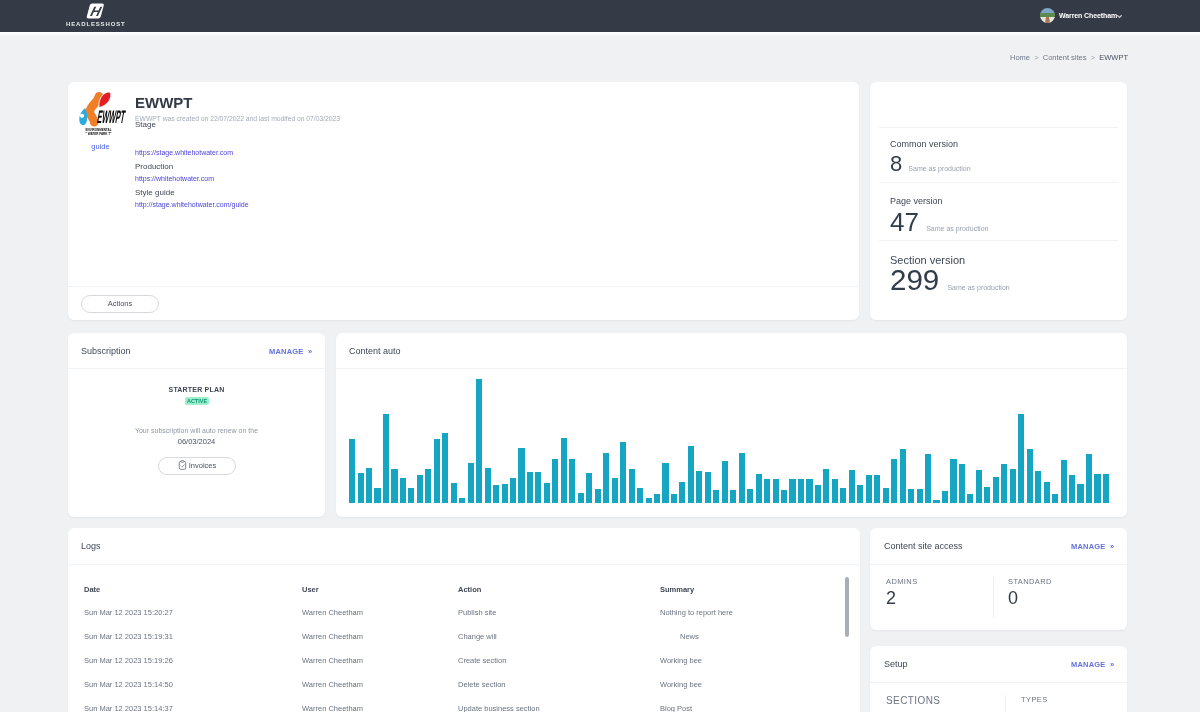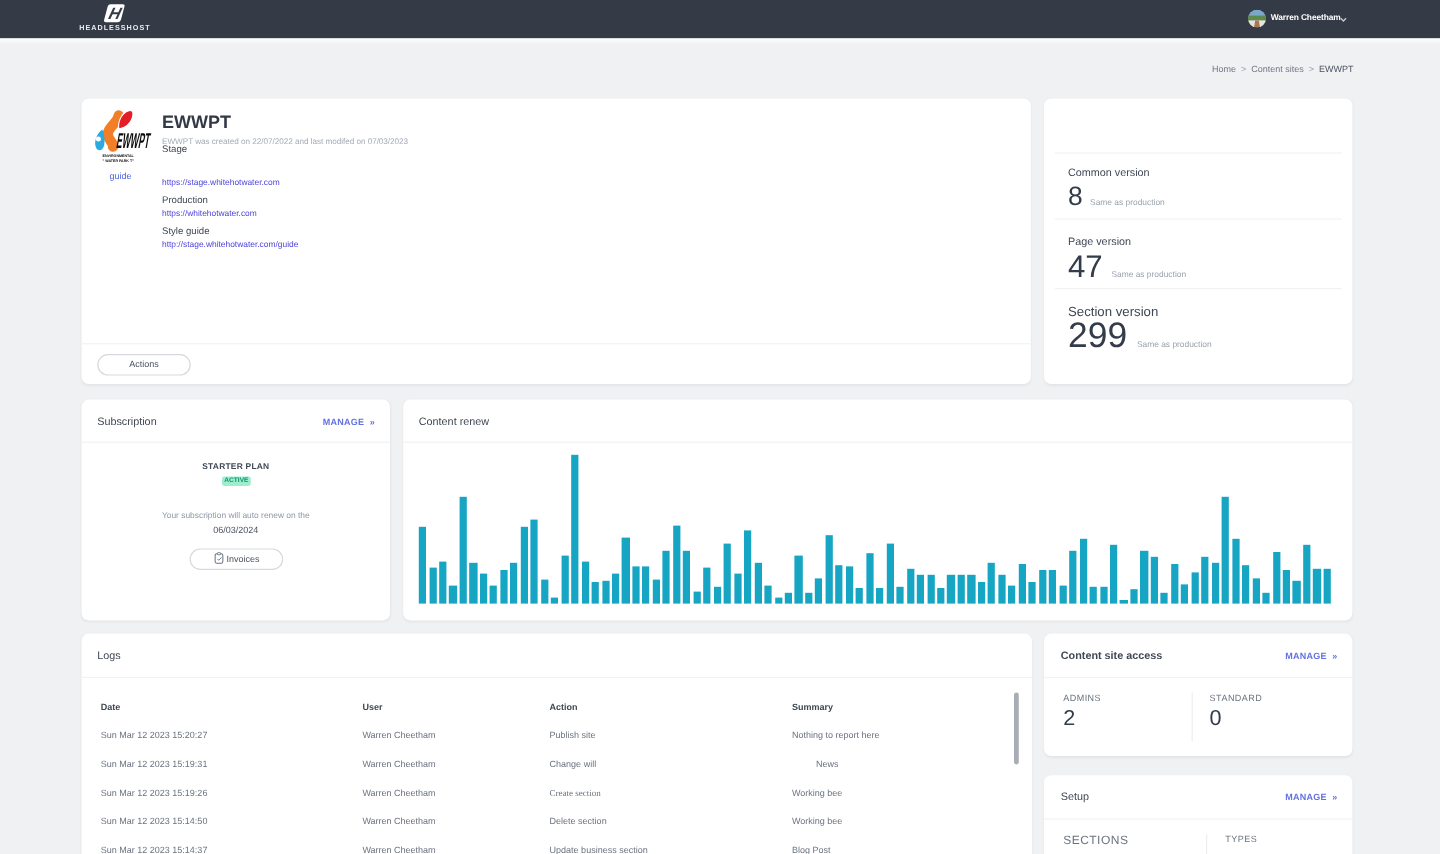--- a/index.html
+++ b/index.html
@@ -91,21 +91,21 @@
   <div style="position:absolute;left:0;top:93.5px;width:257px;text-align:center;font-size:7px;color:#8f97a5;">Your subscription will auto renew on the</div>
   <div style="position:absolute;left:0;top:104px;width:257px;text-align:center;font-size:7.5px;color:#4a5260;">06/03/2024</div>
   <div style="position:absolute;left:90px;top:124px;width:78px;height:18px;border:1px solid #d6dade;border-radius:10px;text-align:center;line-height:16px;font-size:7.5px;color:#4a5260;"><svg style="vertical-align:-2px" width="9" height="10" viewBox="0 0 12 14">
         <rect x="1.5" y="2" width="9" height="11" rx="2" fill="none" stroke="#6b7380" stroke-width="1.2"></rect>
         <rect x="4" y="0.8" width="4" height="2.4" rx="1" fill="#fff" stroke="#6b7380" stroke-width="1.1"></rect>
         <path d="M4 8 l1.6 1.6 L9 6.4" fill="none" stroke="#6b7380" stroke-width="1.1"></path>
       </svg> Invoices</div>
 </div>
 
 <div class="card" style="left:336px;top:333px;width:791px;height:184px;">
-  <div class="hdr" style="position:absolute;left:13px;top:13px;">Content renew</div>
+  <div class="hdr" style="position:absolute;left:13px;top:13px;">Content auto</div>
   <div class="divider" style="left:0;top:35px;width:791px;"></div>
   <div id="chart" style="position:absolute;left:0px;top:36px;width:791px;height:134px;">
       <div style="position:absolute;left:13.0px;bottom:0px;width:6.2px;height:64px;background:#16a5c3;"></div>
       <div style="position:absolute;left:21.5px;bottom:0px;width:6.2px;height:30px;background:#16a5c3;"></div>
       <div style="position:absolute;left:29.9px;bottom:0px;width:6.2px;height:35px;background:#16a5c3;"></div>
       <div style="position:absolute;left:38.4px;bottom:0px;width:6.2px;height:15px;background:#16a5c3;"></div>
       <div style="position:absolute;left:46.9px;bottom:0px;width:6.2px;height:89px;background:#16a5c3;"></div>
       <div style="position:absolute;left:55.4px;bottom:0px;width:6.2px;height:34px;background:#16a5c3;"></div>
       <div style="position:absolute;left:63.8px;bottom:0px;width:6.2px;height:25px;background:#16a5c3;"></div>
       <div style="position:absolute;left:72.3px;bottom:0px;width:6.2px;height:15px;background:#16a5c3;"></div>
@@ -212,41 +212,41 @@
       </div>
       <div style="position:absolute;left:16px;top:104px;font-size:7.5px;color:#6b7380;">
         <span style="position:absolute;left:0;white-space:nowrap;">Sun Mar 12 2023 15:19:31</span>
         <span style="position:absolute;left:218px;white-space:nowrap;">Warren Cheetham</span>
         <span style="position:absolute;left:374px;white-space:nowrap;">Change will</span>
         <span style="position:absolute;left:596px;white-space:nowrap;">News</span>
       </div>
       <div style="position:absolute;left:16px;top:128px;font-size:7.5px;color:#6b7380;">
         <span style="position:absolute;left:0;white-space:nowrap;">Sun Mar 12 2023 15:19:26</span>
         <span style="position:absolute;left:218px;white-space:nowrap;">Warren Cheetham</span>
-        <span style="position:absolute;left:374px;white-space:nowrap;font-family:Liberation Serif, serif;">Create section</span>
+        <span style="position:absolute;left:374px;white-space:nowrap;">Create section</span>
         <span style="position:absolute;left:576px;white-space:nowrap;">Working bee</span>
       </div>
       <div style="position:absolute;left:16px;top:152px;font-size:7.5px;color:#6b7380;">
         <span style="position:absolute;left:0;white-space:nowrap;">Sun Mar 12 2023 15:14:50</span>
         <span style="position:absolute;left:218px;white-space:nowrap;">Warren Cheetham</span>
         <span style="position:absolute;left:374px;white-space:nowrap;">Delete section</span>
         <span style="position:absolute;left:576px;white-space:nowrap;">Working bee</span>
       </div>
       <div style="position:absolute;left:16px;top:176px;font-size:7.5px;color:#6b7380;">
         <span style="position:absolute;left:0;white-space:nowrap;">Sun Mar 12 2023 15:14:37</span>
         <span style="position:absolute;left:218px;white-space:nowrap;">Warren Cheetham</span>
         <span style="position:absolute;left:374px;white-space:nowrap;">Update business section</span>
         <span style="position:absolute;left:576px;white-space:nowrap;">Blog Post</span>
       </div>
     </div>
   <div style="position:absolute;left:777px;top:49px;width:4px;height:60px;border-radius:2px;background:#a9aeb6;"></div>
 </div>
 
 <div class="card" style="left:870px;top:528px;width:257px;height:102px;">
-  <div class="hdr" style="position:absolute;left:14px;top:13px;font-weight:bold;">Content site access</div>
+  <div class="hdr" style="position:absolute;left:14px;top:13px;">Content site access</div>
   <div class="manage" style="position:absolute;top:14px;">MANAGE &nbsp;»</div>
   <div class="divider" style="left:0;top:36px;width:257px;"></div>
   <div style="position:absolute;left:16px;top:49px;font-size:7.5px;color:#6b7380;letter-spacing:.4px;">ADMINS</div>
   <div style="position:absolute;left:16px;top:60px;font-size:18px;color:#333c4a;">2</div>
   <div class="vdivider" style="left:123px;top:49px;height:41px;"></div>
   <div style="position:absolute;left:138px;top:49px;font-size:7.5px;color:#6b7380;letter-spacing:.4px;">STANDARD</div>
   <div style="position:absolute;left:138px;top:60px;font-size:18px;color:#333c4a;">0</div>
 </div>
 
 <div class="card" style="left:870px;top:646px;width:257px;height:82px;">

